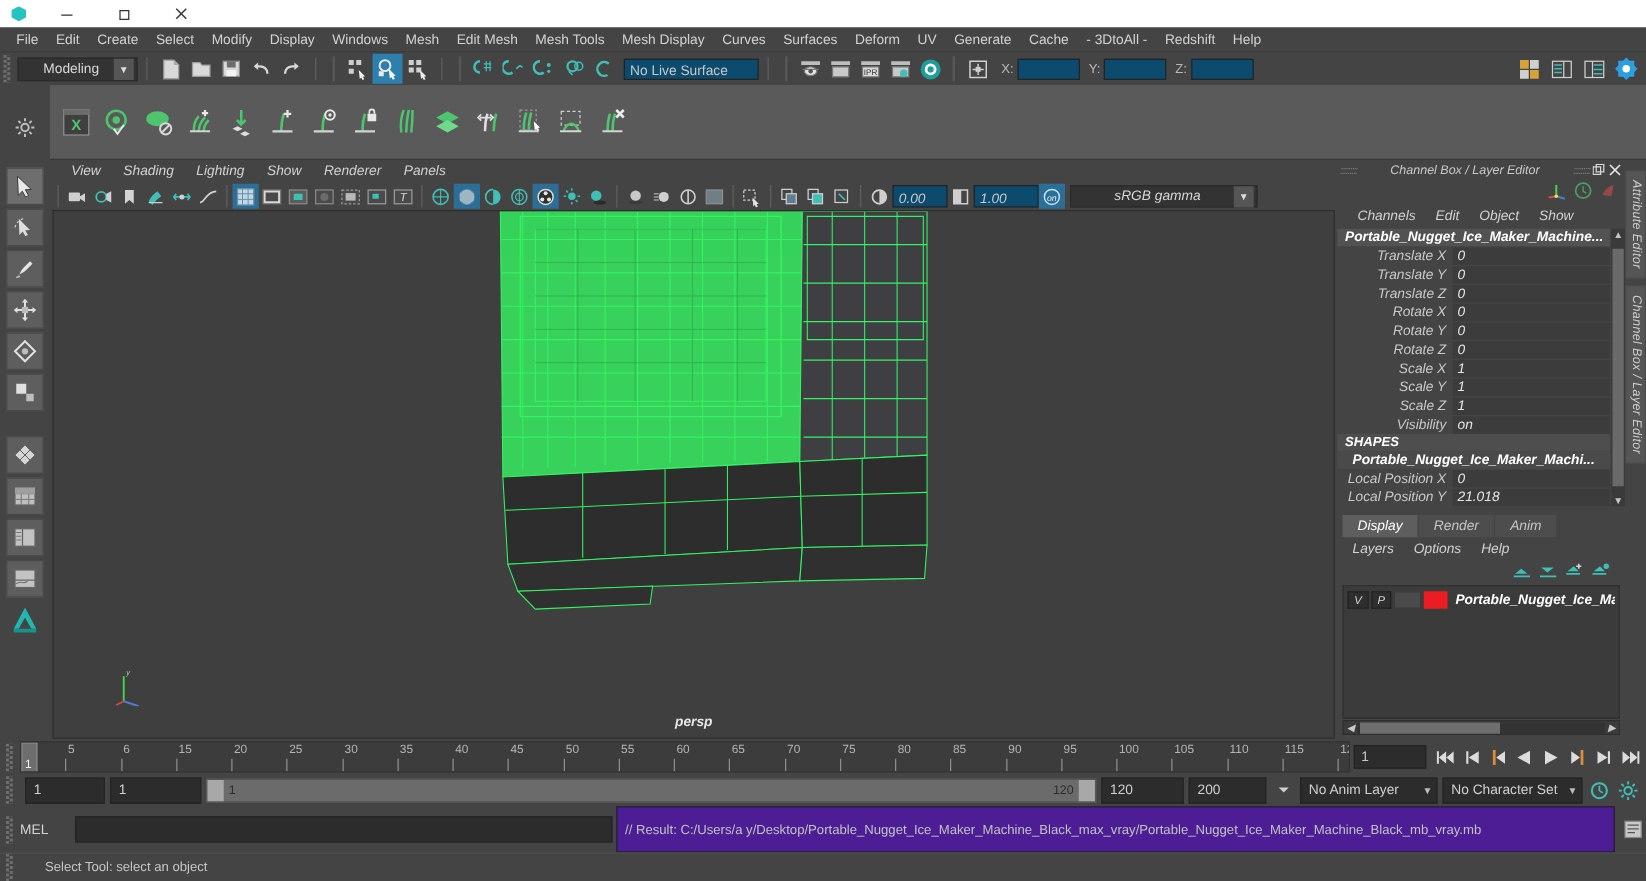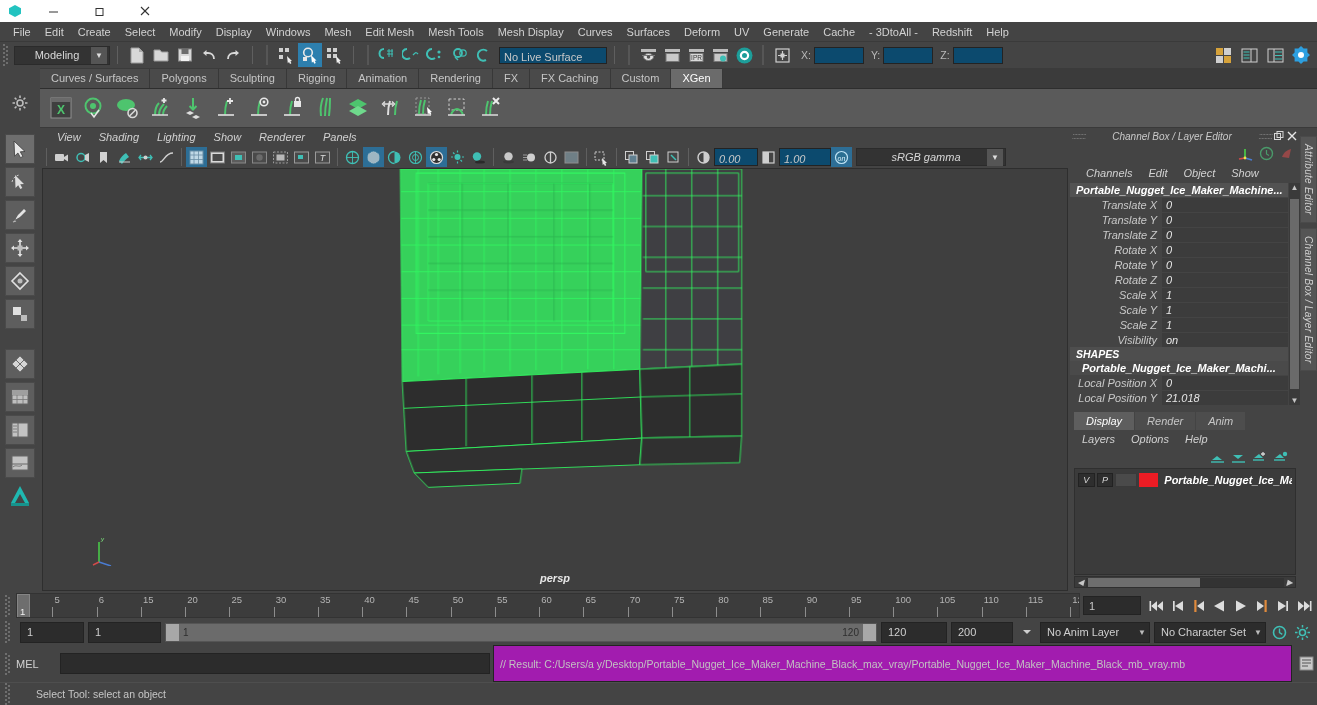--- a/index.html
+++ b/index.html
@@ -253,21 +253,21 @@
     height:21px; background:#2c2c2c; border:1px solid #232323;
     display:flex; align-items:center; color:#cfcfcf; font-size:11px; padding-left:6px;
   }
   .combo-sm .arrow { width:14px; text-align:center; color:#bbb; font-size:8px; margin-left:auto; }
 
   
   .cmdrow { flex:0 0 27px; display:flex; align-items:center; background:#444444; gap:0; }
   .mel-lbl { width:44px; text-align:left; font-size:11px; color:#d2d2d2; flex:0 0 44px; }
   .cmd-input { height:21px; background:#2c2c2c; border:1px solid #232323; flex:0 0 auto; width:430px; }
   .cmd-result {
-    flex:1 1 auto; height:37px; background:#a21caf; border:1px solid #232323;
+    flex:1 1 auto; height:37px; background:#4c1d95; border:1px solid #232323;
     color:#c2c2c2; font-size:10.5px; display:flex; align-items:center;
     padding-left:6px; overflow:hidden; white-space:nowrap; margin-left:3px;
   }
   .cmd-icon { width:22px; height:21px; display:flex; align-items:center; justify-content:center; margin-left:3px; }
 
   
   .helprow { flex:0 0 20px; display:flex; align-items:center; background:#444444; border-top:1px solid #4e4e4e; }
   .help-text { font-size:10.5px; color:#c6c6c6; padding-left:20px; }
 </style>
 </head>
@@ -527,32 +527,20 @@
       <div class="gear">
         <svg width="18" height="18" viewBox="0 0 18 18">
             <circle cx="9" cy="9" r="3" fill="none" stroke="#bdbdbd" stroke-width="1.6"></circle>
             <g stroke="#bdbdbd" stroke-width="1.6">
               <path d="M9 1.5v2.5M9 14v2.5M1.5 9h2.5M14 9h2.5M3.7 3.7l1.8 1.8M12.5 12.5l1.8 1.8M14.3 3.7l-1.8 1.8M5.5 12.5l-1.8 1.8"></path>
             </g>
           </svg>
       </div>
     </div>
     <div class="shelf-main">
-      <div class="shelf-tabs">
-        <div class="shelf-tab">Curves / Surfaces</div>
-        <div class="shelf-tab">Polygons</div>
-        <div class="shelf-tab">Sculpting</div>
-        <div class="shelf-tab">Rigging</div>
-        <div class="shelf-tab">Animation</div>
-        <div class="shelf-tab">Rendering</div>
-        <div class="shelf-tab">FX</div>
-        <div class="shelf-tab">FX Caching</div>
-        <div class="shelf-tab">Custom</div>
-        <div class="shelf-tab active">XGen</div>
-      </div>
       <div class="shelf-icons">
         <div class="sicon">
           <svg width="26" height="26" viewBox="0 0 26 26">
               <rect x="3" y="3" width="20" height="20" fill="#3f3f3f" stroke="#8f8f8f"></rect>
               <rect x="3" y="3" width="20" height="4" fill="#6a6a6a"></rect>
               <text x="13" y="19" font-size="12" font-weight="bold" fill="#4ec46e" text-anchor="middle" font-family="Liberation Sans, sans-serif">X</text>
             </svg>
         </div>
         <div class="sicon">
           <svg width="26" height="26" viewBox="0 0 26 26">

